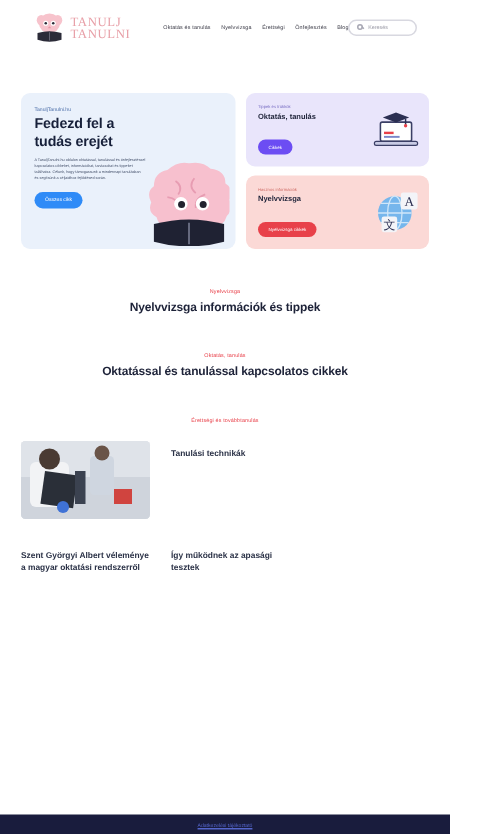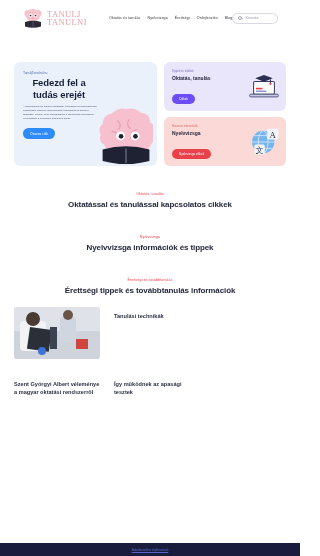--- a/index.html
+++ b/index.html
@@ -41,21 +41,21 @@
   
   .hero { display: flex; gap: 7px; padding: 0 14px; margin-top: 26px; }
   .hero-left {
     flex: 1; background: #eaf1fb; border-radius: 6px;
     padding: 9px 9px 10px 9px; position: relative; overflow: hidden;
     min-height: 82px;
   }
   .eyebrow-blue { font-size: 3.4px; color: #4b6ea8; margin-bottom: 2px; }
   .hero-title {
     font-size: 9.5px; font-weight: bold; color: #17203a;
-    line-height: 1.22; max-width: 72px; letter-spacing:-.1px;text-align:center;
+    line-height: 1.22; max-width: 72px; letter-spacing:-.1px;
   }
   .hero-para {
     font-size: 2.5px; color: #44506a; line-height: 1.55;
     margin-top: 5px; max-width: 74px;
   }
   .btn-blue {
     margin-top: 7px; display: inline-block; background: #2f8bf7; color: #fff;
     font-size: 3.4px; padding: 3.5px 7px; border-radius: 7px; border: none;
   }
   .brain { position: absolute; right: 4px; bottom: 2px; width: 54px; height: 58px; }
@@ -191,32 +191,31 @@
             <rect x="8" y="21" width="13" height="13" rx="2" fill="#f3f4f8"></rect>
             <text x="14.5" y="31.5" font-size="10" font-family="Liberation Serif, serif" fill="#2b2f52" text-anchor="middle">文</text>
           </svg>
         </span>
       </div>
 
     </div>
   </div>
 
   <div class="section">
+    <div class="sec-eyebrow">Nyelvvizsga</div>
+    <div class="sec-title">Nyelvvizsga információk és tippek</div>
+  </div>
+
+  <div class="section">
     <div class="sec-eyebrow">Oktatás, tanulás</div>
     <div class="sec-title">Oktatással és tanulással kapcsolatos cikkek</div>
   </div>
 
   <div class="section">
-    <div class="sec-eyebrow">Nyelvvizsga</div>
-    <div class="sec-title">Nyelvvizsga információk és tippek</div>
-  </div>
-
-  <div class="section">
     <div class="sec-eyebrow">Érettségi és továbbtanulás</div>
-    <div class="sec-title">Érettségi tippek és továbbtanulás információk</div>
   </div>
 
 
 
   <div class="articles">
 
     <div class="card with-thumb">
       <div class="thumb">
         <svg viewBox="0 0 86 52" width="86" height="52">
           <rect width="86" height="52" fill="#e6e8ec"></rect>

